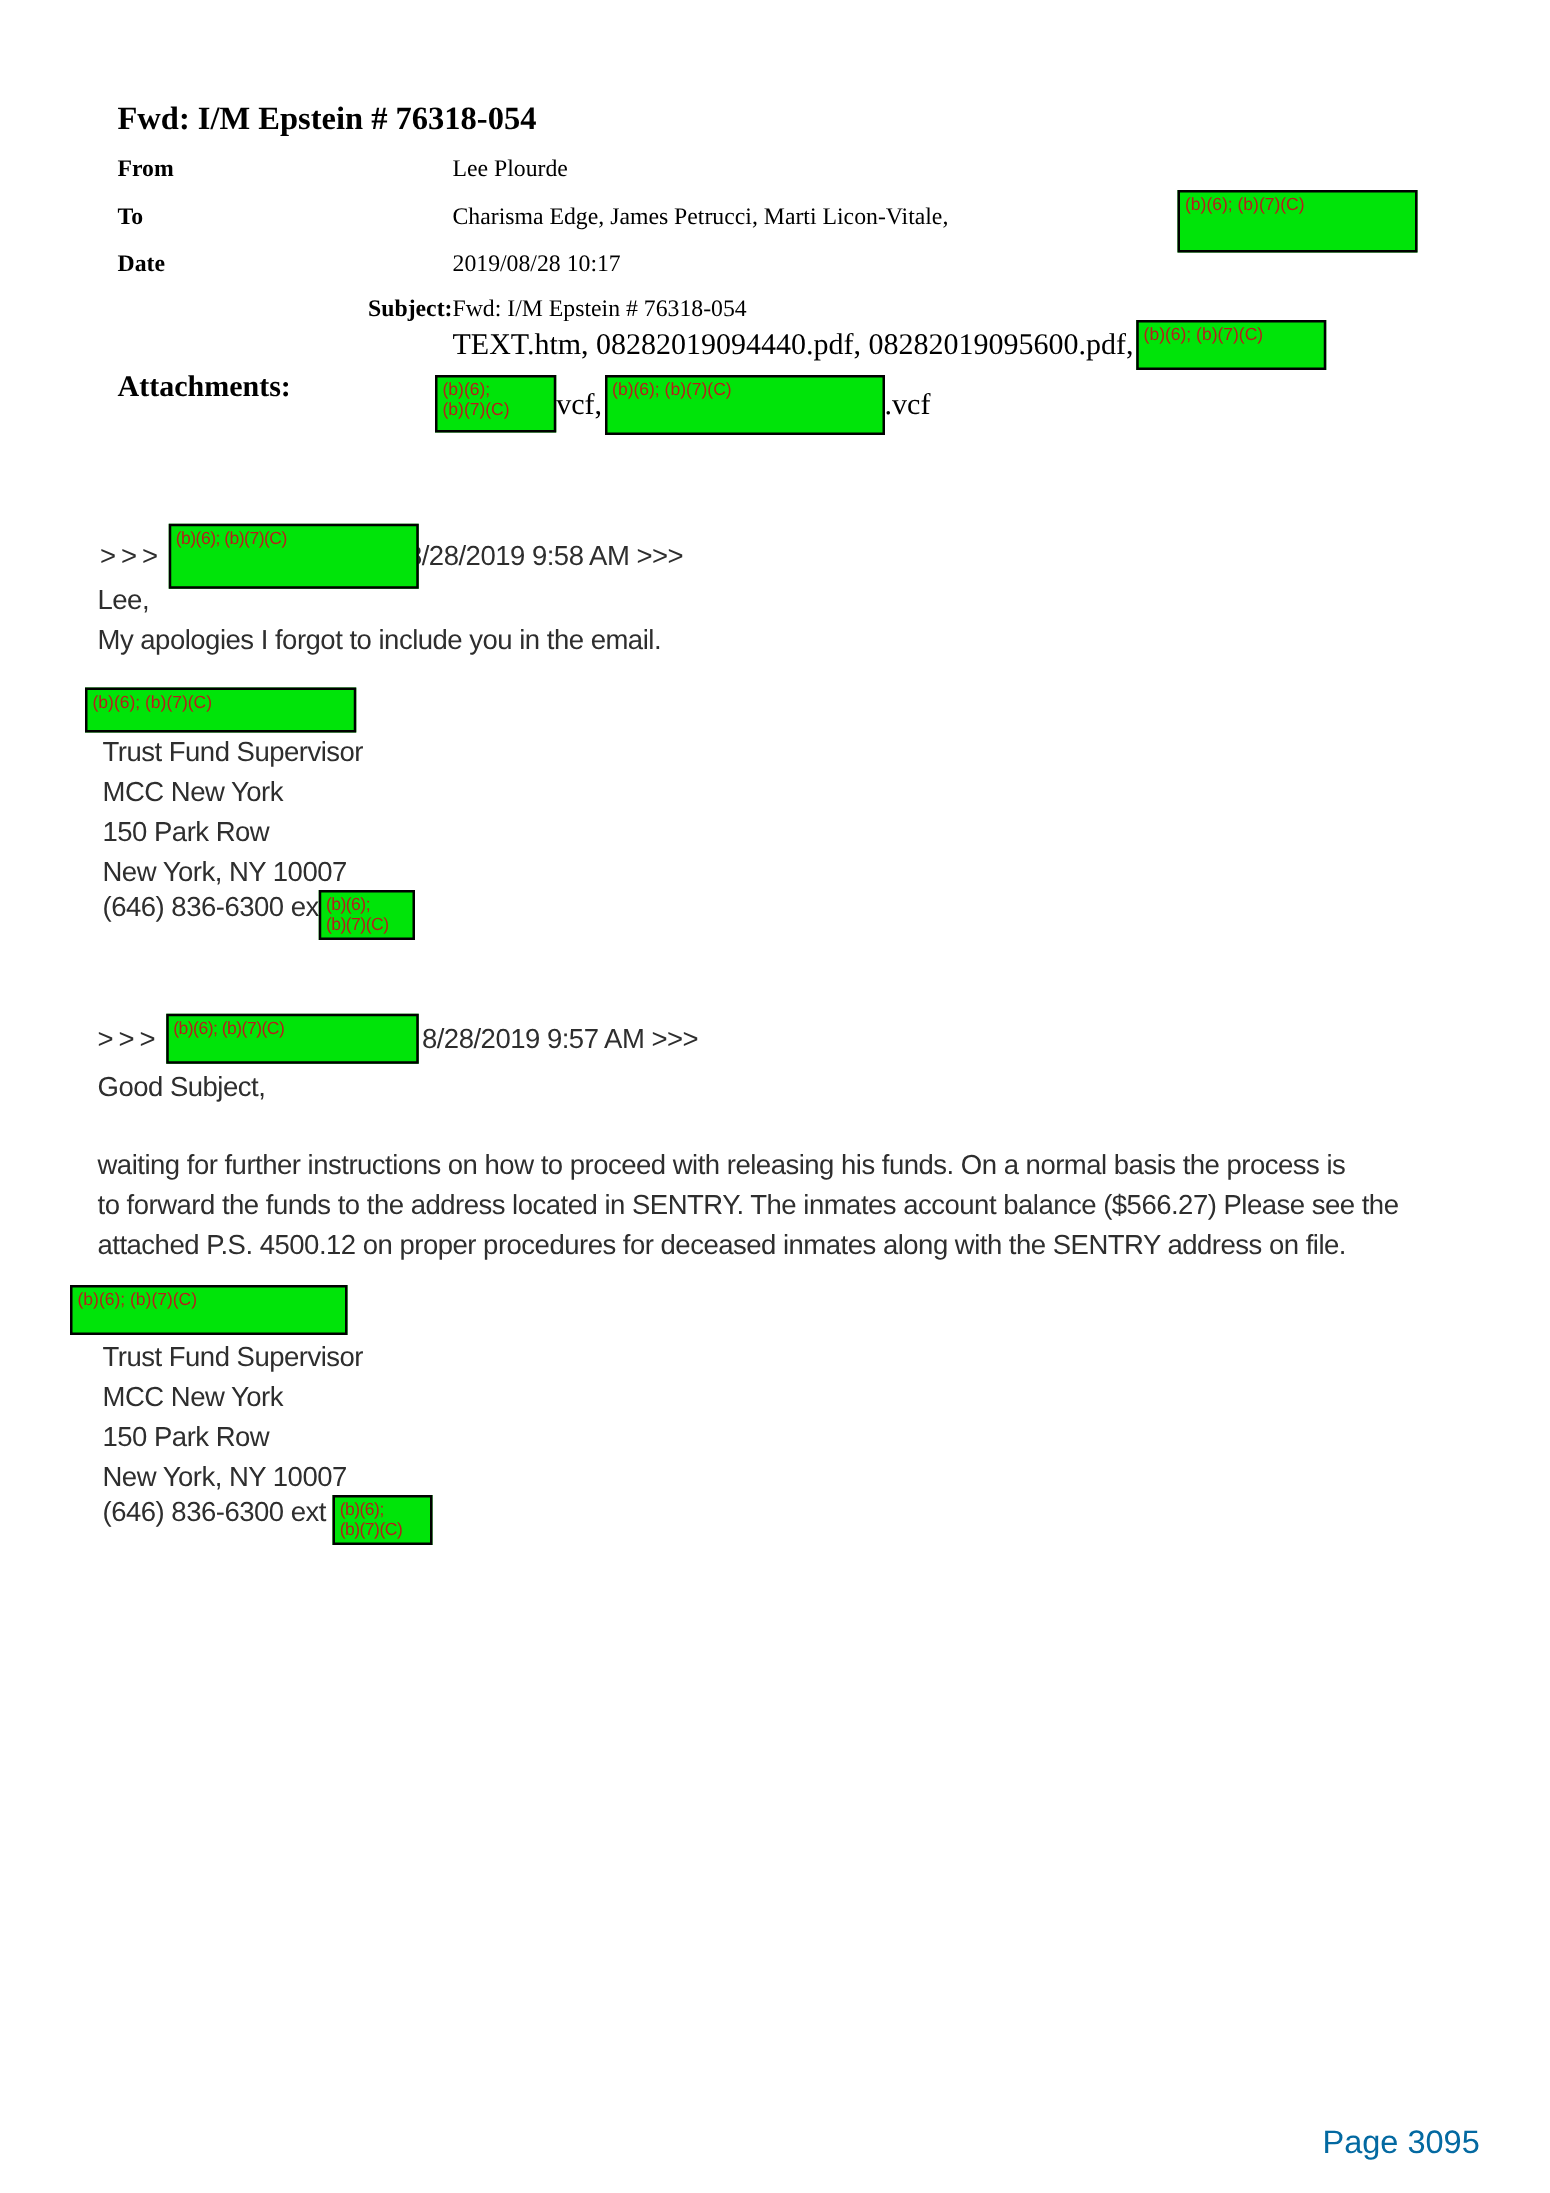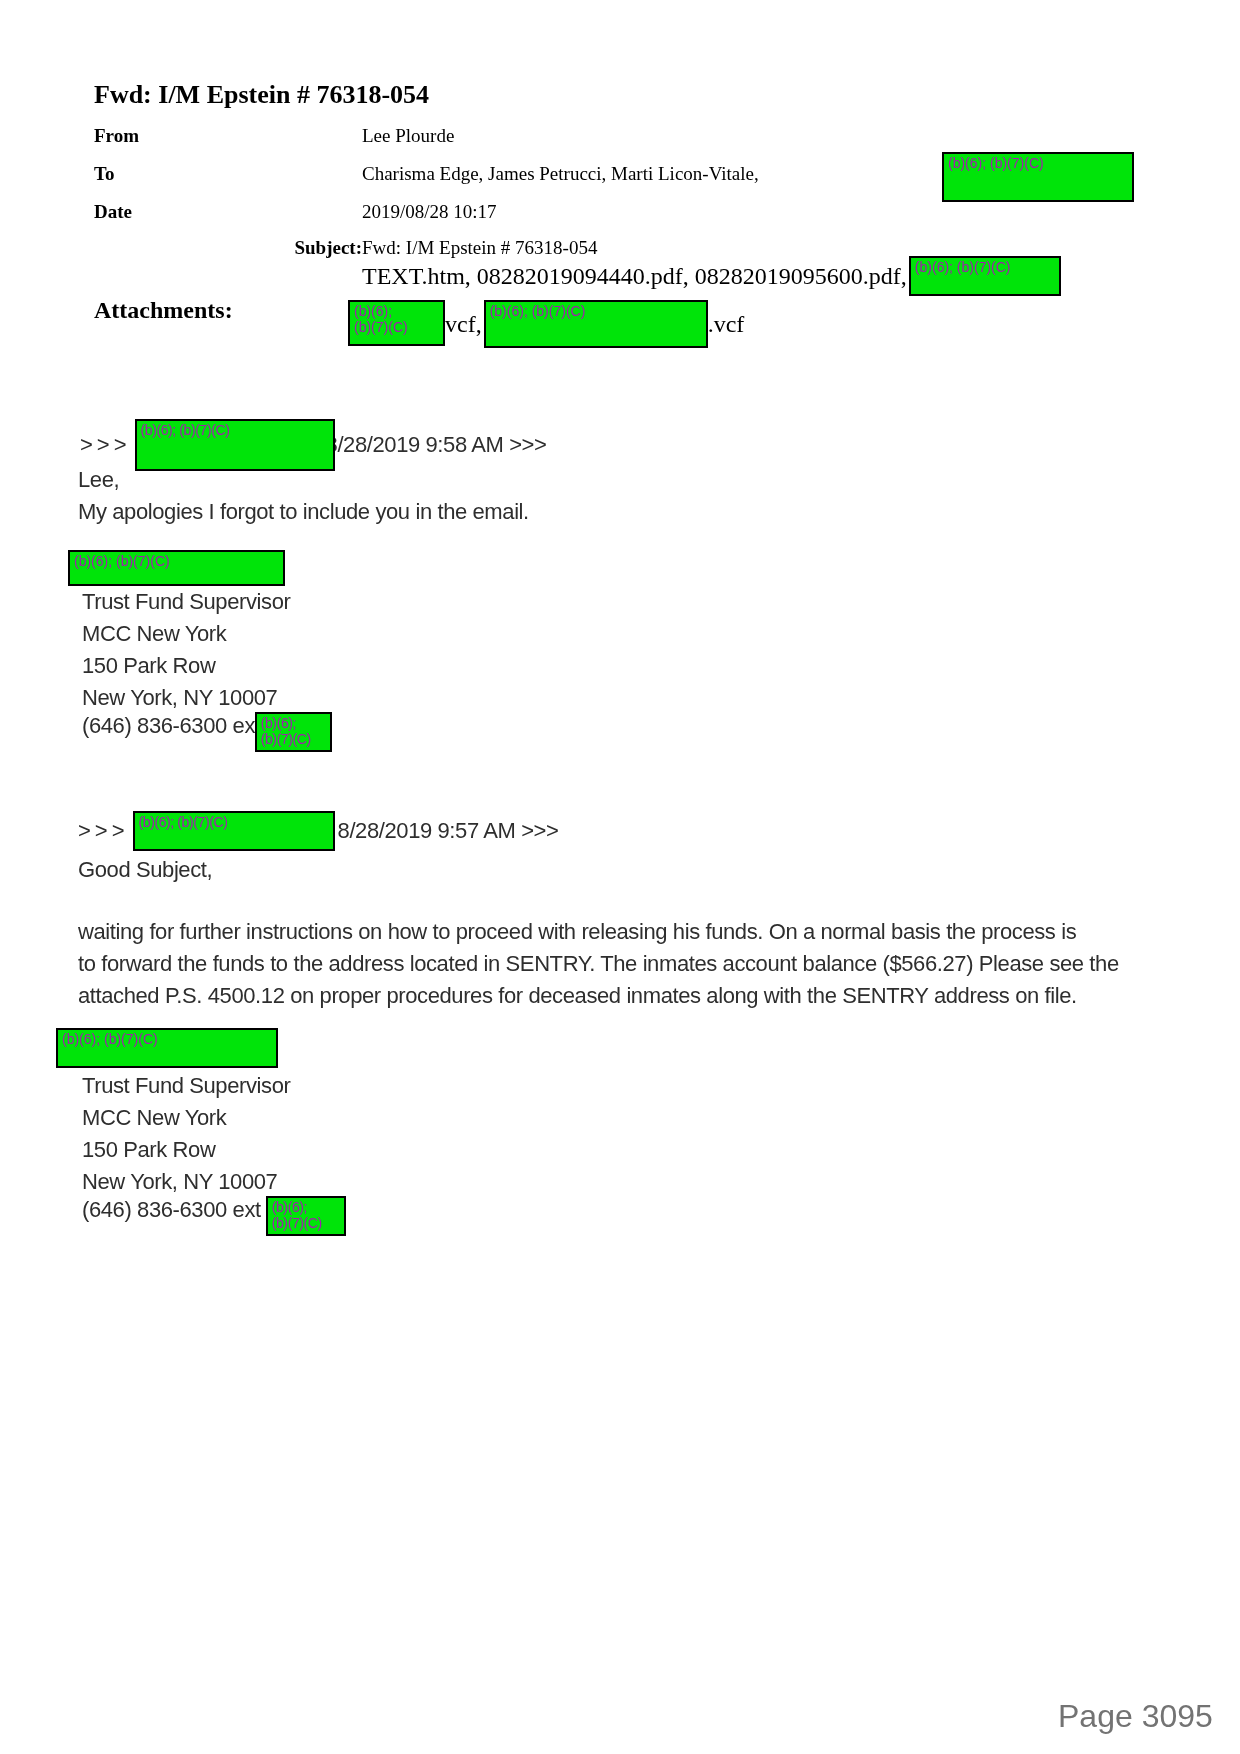--- a/index.html
+++ b/index.html
@@ -24,21 +24,21 @@
   .attach-line1{left:362px;top:256px;display:flex;align-items:center;font-size:24px;white-space:nowrap;}
   .attach-line2{left:348px;top:300px;display:flex;align-items:flex-start;font-size:24px;white-space:nowrap;}
   .attach-line2 .vcf-text{margin-top:10px;line-height:28px;}
   
   .redact{
     background:#00e409;
     border:2px solid #000;
     box-sizing:border-box;
     overflow:hidden;
     font-family:"Liberation Sans", sans-serif;
-    color:#a21caf;
+    color:#b91c1c;
     font-size:14px;line-height:16px;
     padding:1px 2px 0 4px;
     flex:0 0 auto;
   }
   .redact .rl{display:block;white-space:nowrap;}
   
   .sans{
     font-family:"Liberation Sans", sans-serif;
     color:#2e2e2e;
     font-size:22px;line-height:28px;
@@ -49,21 +49,21 @@
   .quote-marks{letter-spacing:4px;margin-right:4px;}
   .quote-line .redact{position:relative;z-index:2;}
   .date-overlap{margin-left:-9px;}
   .date-after{margin-left:3px;}
   .phone-line{display:flex;align-items:flex-start;}
   .para-line{left:78px;font-family:"Liberation Sans", sans-serif;color:#2e2e2e;
     font-size:22px;line-height:32px;letter-spacing:-0.4px;white-space:nowrap;}
   .footer{
     left:1058px;top:1698px;
     font-family:"Liberation Sans", sans-serif;
-    font-size:32px;color:#737373;
+    font-size:26px;color:#0369a1;
   }
 </style>
 </head>
 <body>
 
 <div class="page">
 
   <div class="abs email-title">Fwd: I/M Epstein # 76318-054</div>
 
   <div class="abs hrow" style="top:121px;">

